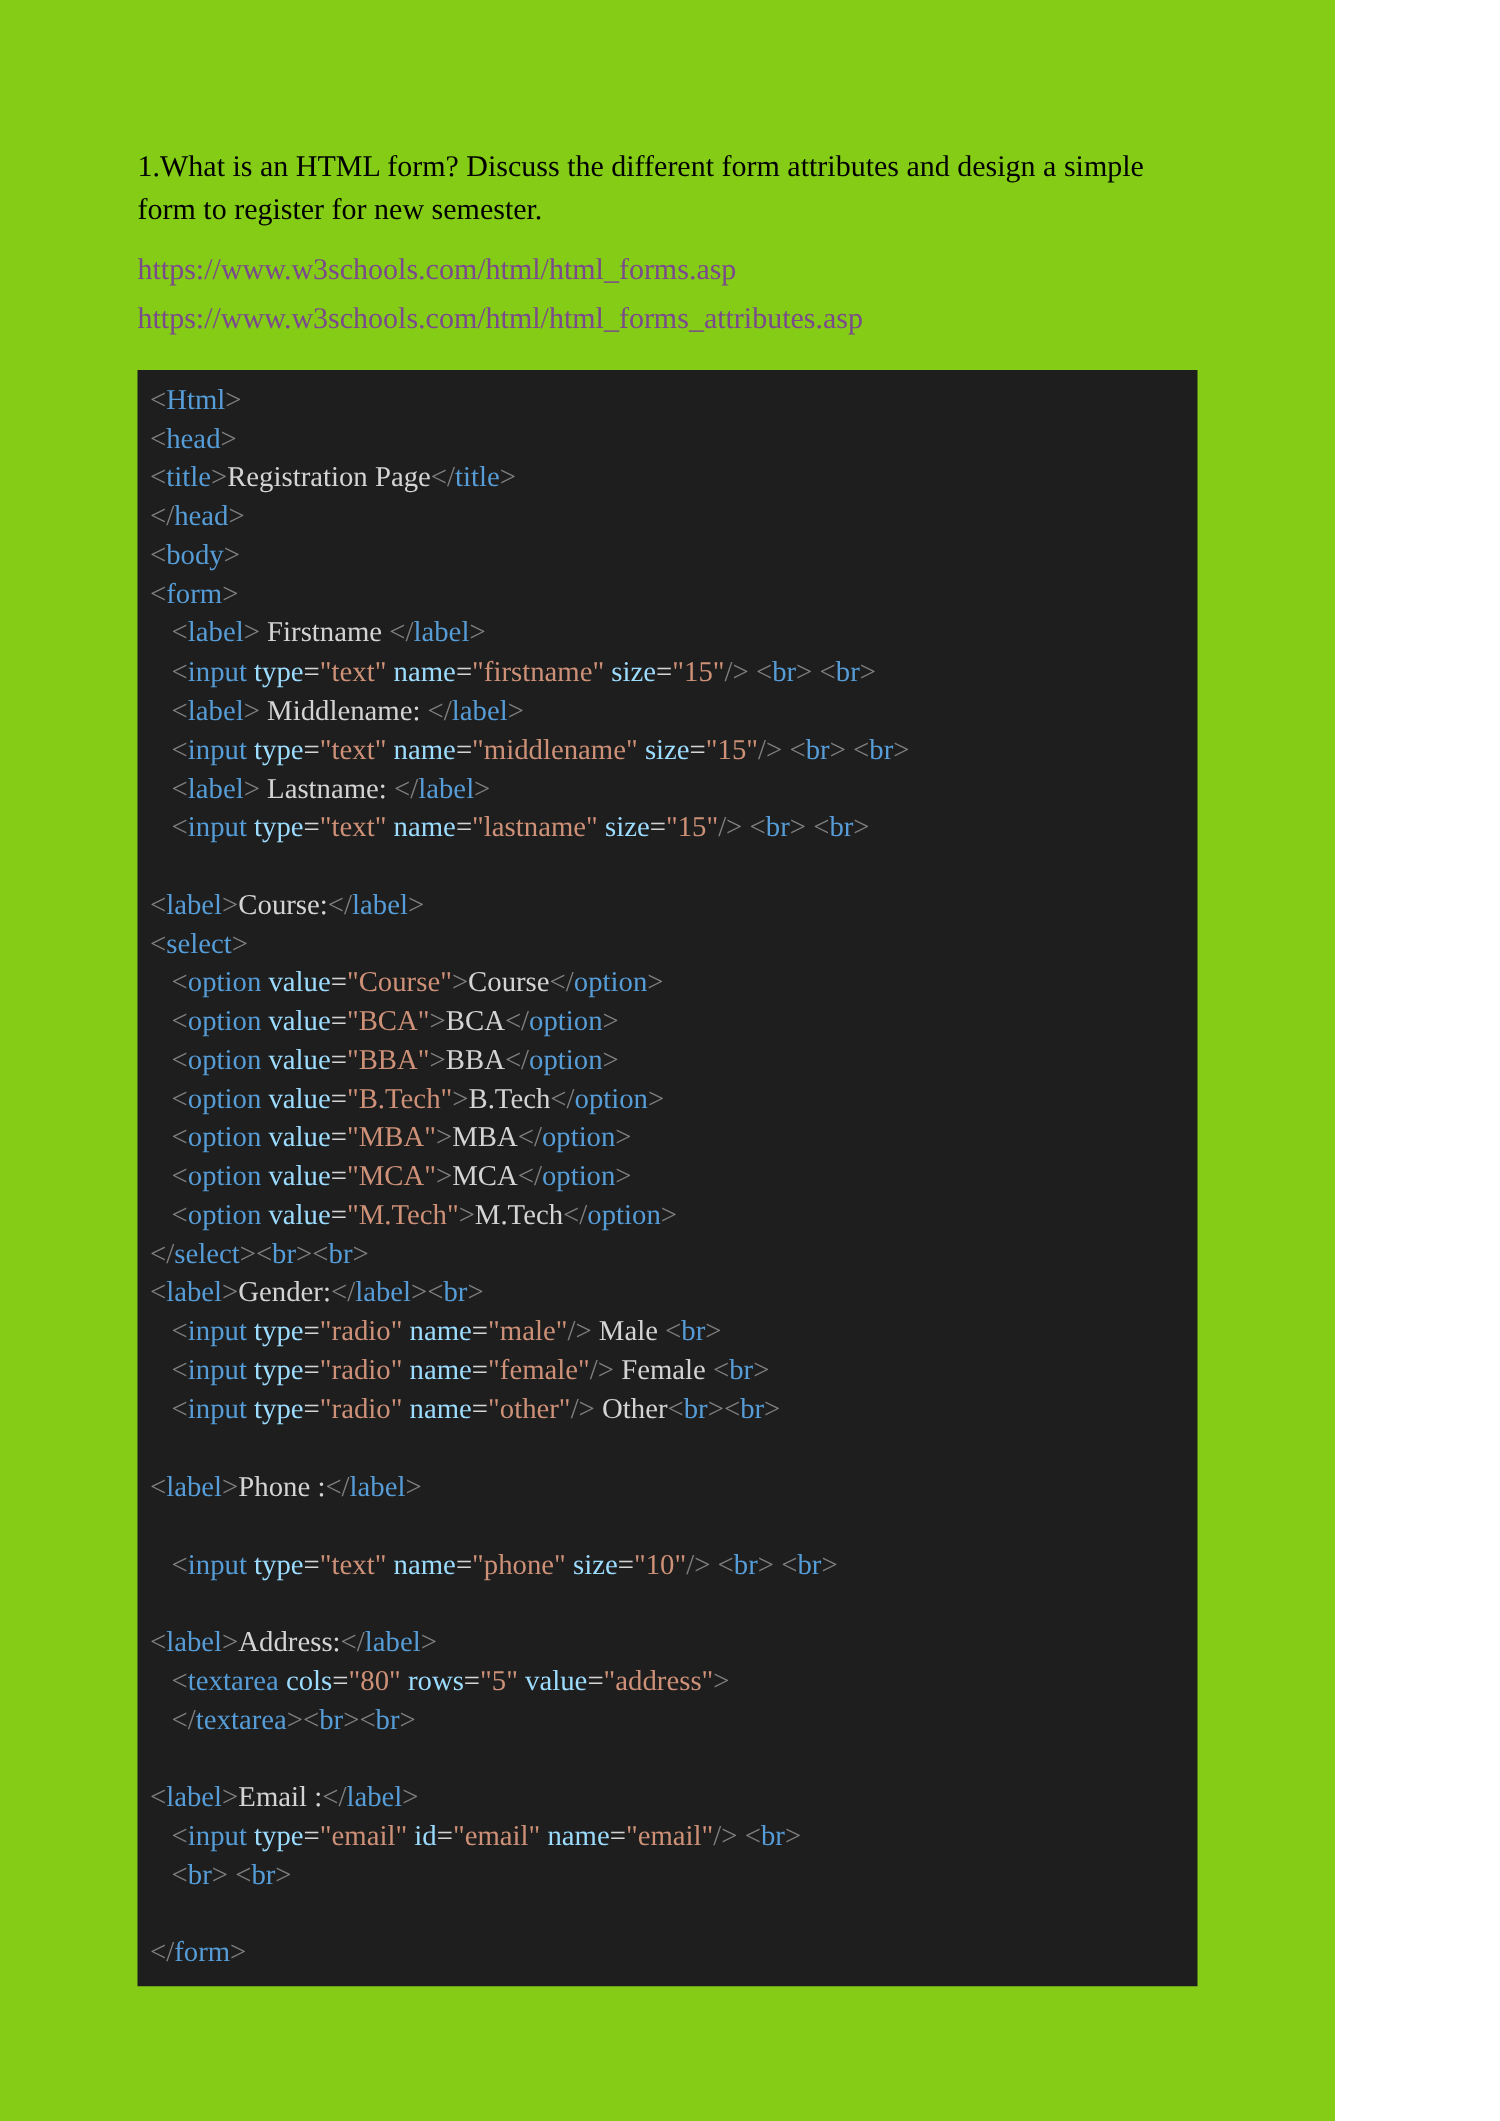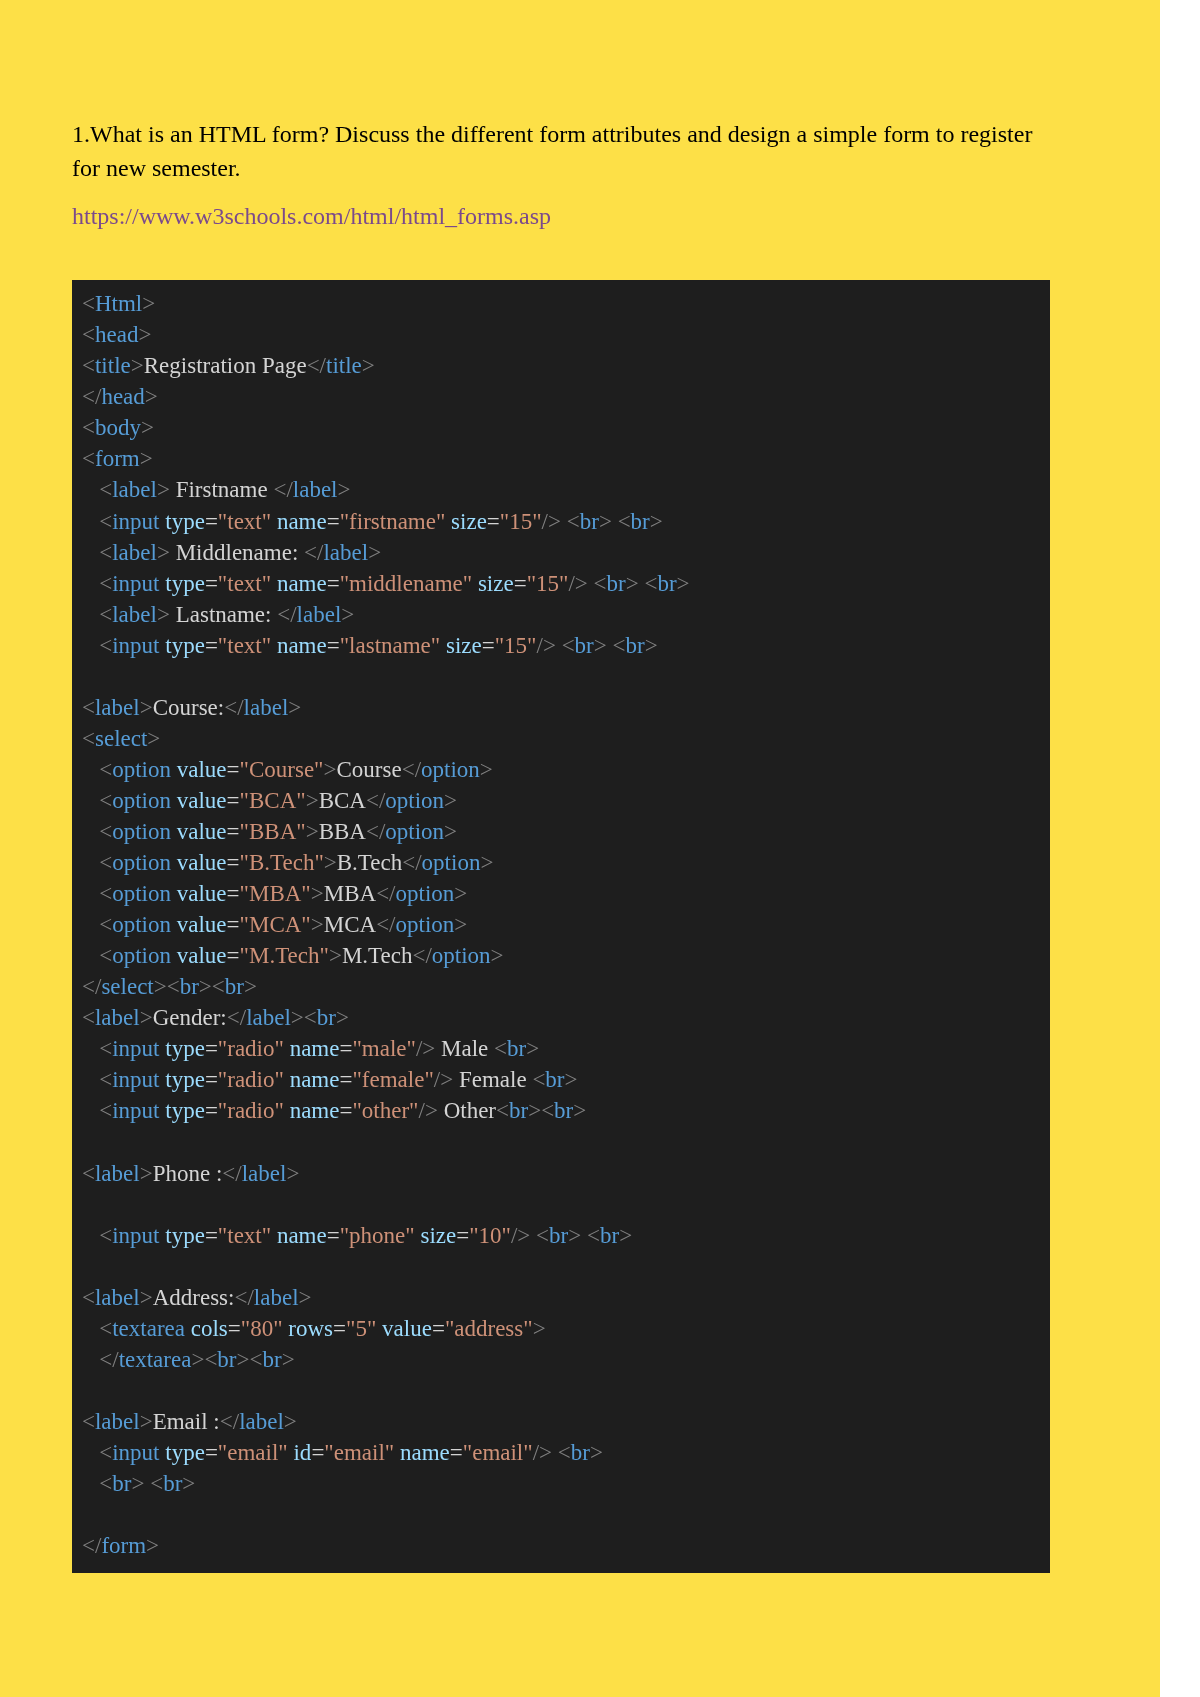--- a/index.html
+++ b/index.html
@@ -4,39 +4,39 @@
 <style>
   * { box-sizing: border-box; }
   body {
     margin: 0;
     padding: 0;
     background: #ffffff;
     font-family: "Times New Roman", Times, serif;
     color: #000;
   }
   .page {
-    width: 1160px;
+    width: 1068px;
     min-height: 1697px;
-    padding: 118px 110px 60px 72px;
-    background: #fde047;
+    padding: 118px 110px 60px 110px;
+    background: #84cc16;
   }
   .question {
     font-size: 24px;
     line-height: 1.4;
     color: #000;
     margin-bottom: 18px;
   }
   .link {
     font-size: 24px;
     color: #7b4a8c;
     margin-bottom: 12px;
     display: block;
   }
   .code-block {
-    margin-top: 50px;
+    margin-top: 27px;
     background: #1e1e1e;
     color: #d4d4d4;
     padding: 8px 10px 12px 10px;
     font-family: "Times New Roman", Times, serif;
     font-size: 23px;
     line-height: 1.35;
     white-space: pre;
     overflow: hidden;
   }
   .t-tag   { color: #569cd6; } 
@@ -46,20 +46,21 @@
   .t-lt    { color: #808080; } 
 </style>
 </head>
 <body>
 
 <div class="page">
 
   <div class="question">1.What is an HTML form? Discuss the different form attributes and design a simple form to register for new semester.</div>
 
   <a class="link">https://www.w3schools.com/html/html_forms.asp</a>
+  <a class="link">https://www.w3schools.com/html/html_forms_attributes.asp</a>
 
   <div class="code-block"><span class="t-lt">&lt;</span><span class="t-tag">Html</span><span class="t-lt">&gt;</span>
 <span class="t-lt">&lt;</span><span class="t-tag">head</span><span class="t-lt">&gt;</span>
 <span class="t-lt">&lt;</span><span class="t-tag">title</span><span class="t-lt">&gt;</span><span class="t-text">Registration Page</span><span class="t-lt">&lt;/</span><span class="t-tag">title</span><span class="t-lt">&gt;</span>
 <span class="t-lt">&lt;/</span><span class="t-tag">head</span><span class="t-lt">&gt;</span>
 <span class="t-lt">&lt;</span><span class="t-tag">body</span><span class="t-lt">&gt;</span>
 <span class="t-lt">&lt;</span><span class="t-tag">form</span><span class="t-lt">&gt;</span>
    <span class="t-lt">&lt;</span><span class="t-tag">label</span><span class="t-lt">&gt;</span><span class="t-text"> Firstname </span><span class="t-lt">&lt;/</span><span class="t-tag">label</span><span class="t-lt">&gt;</span>
    <span class="t-lt">&lt;</span><span class="t-tag">input</span> <span class="t-attr">type</span>=<span class="t-str">"text"</span> <span class="t-attr">name</span>=<span class="t-str">"firstname"</span> <span class="t-attr">size</span>=<span class="t-str">"15"</span><span class="t-lt">/&gt;</span> <span class="t-lt">&lt;</span><span class="t-tag">br</span><span class="t-lt">&gt;</span> <span class="t-lt">&lt;</span><span class="t-tag">br</span><span class="t-lt">&gt;</span>
    <span class="t-lt">&lt;</span><span class="t-tag">label</span><span class="t-lt">&gt;</span><span class="t-text"> Middlename: </span><span class="t-lt">&lt;/</span><span class="t-tag">label</span><span class="t-lt">&gt;</span>

